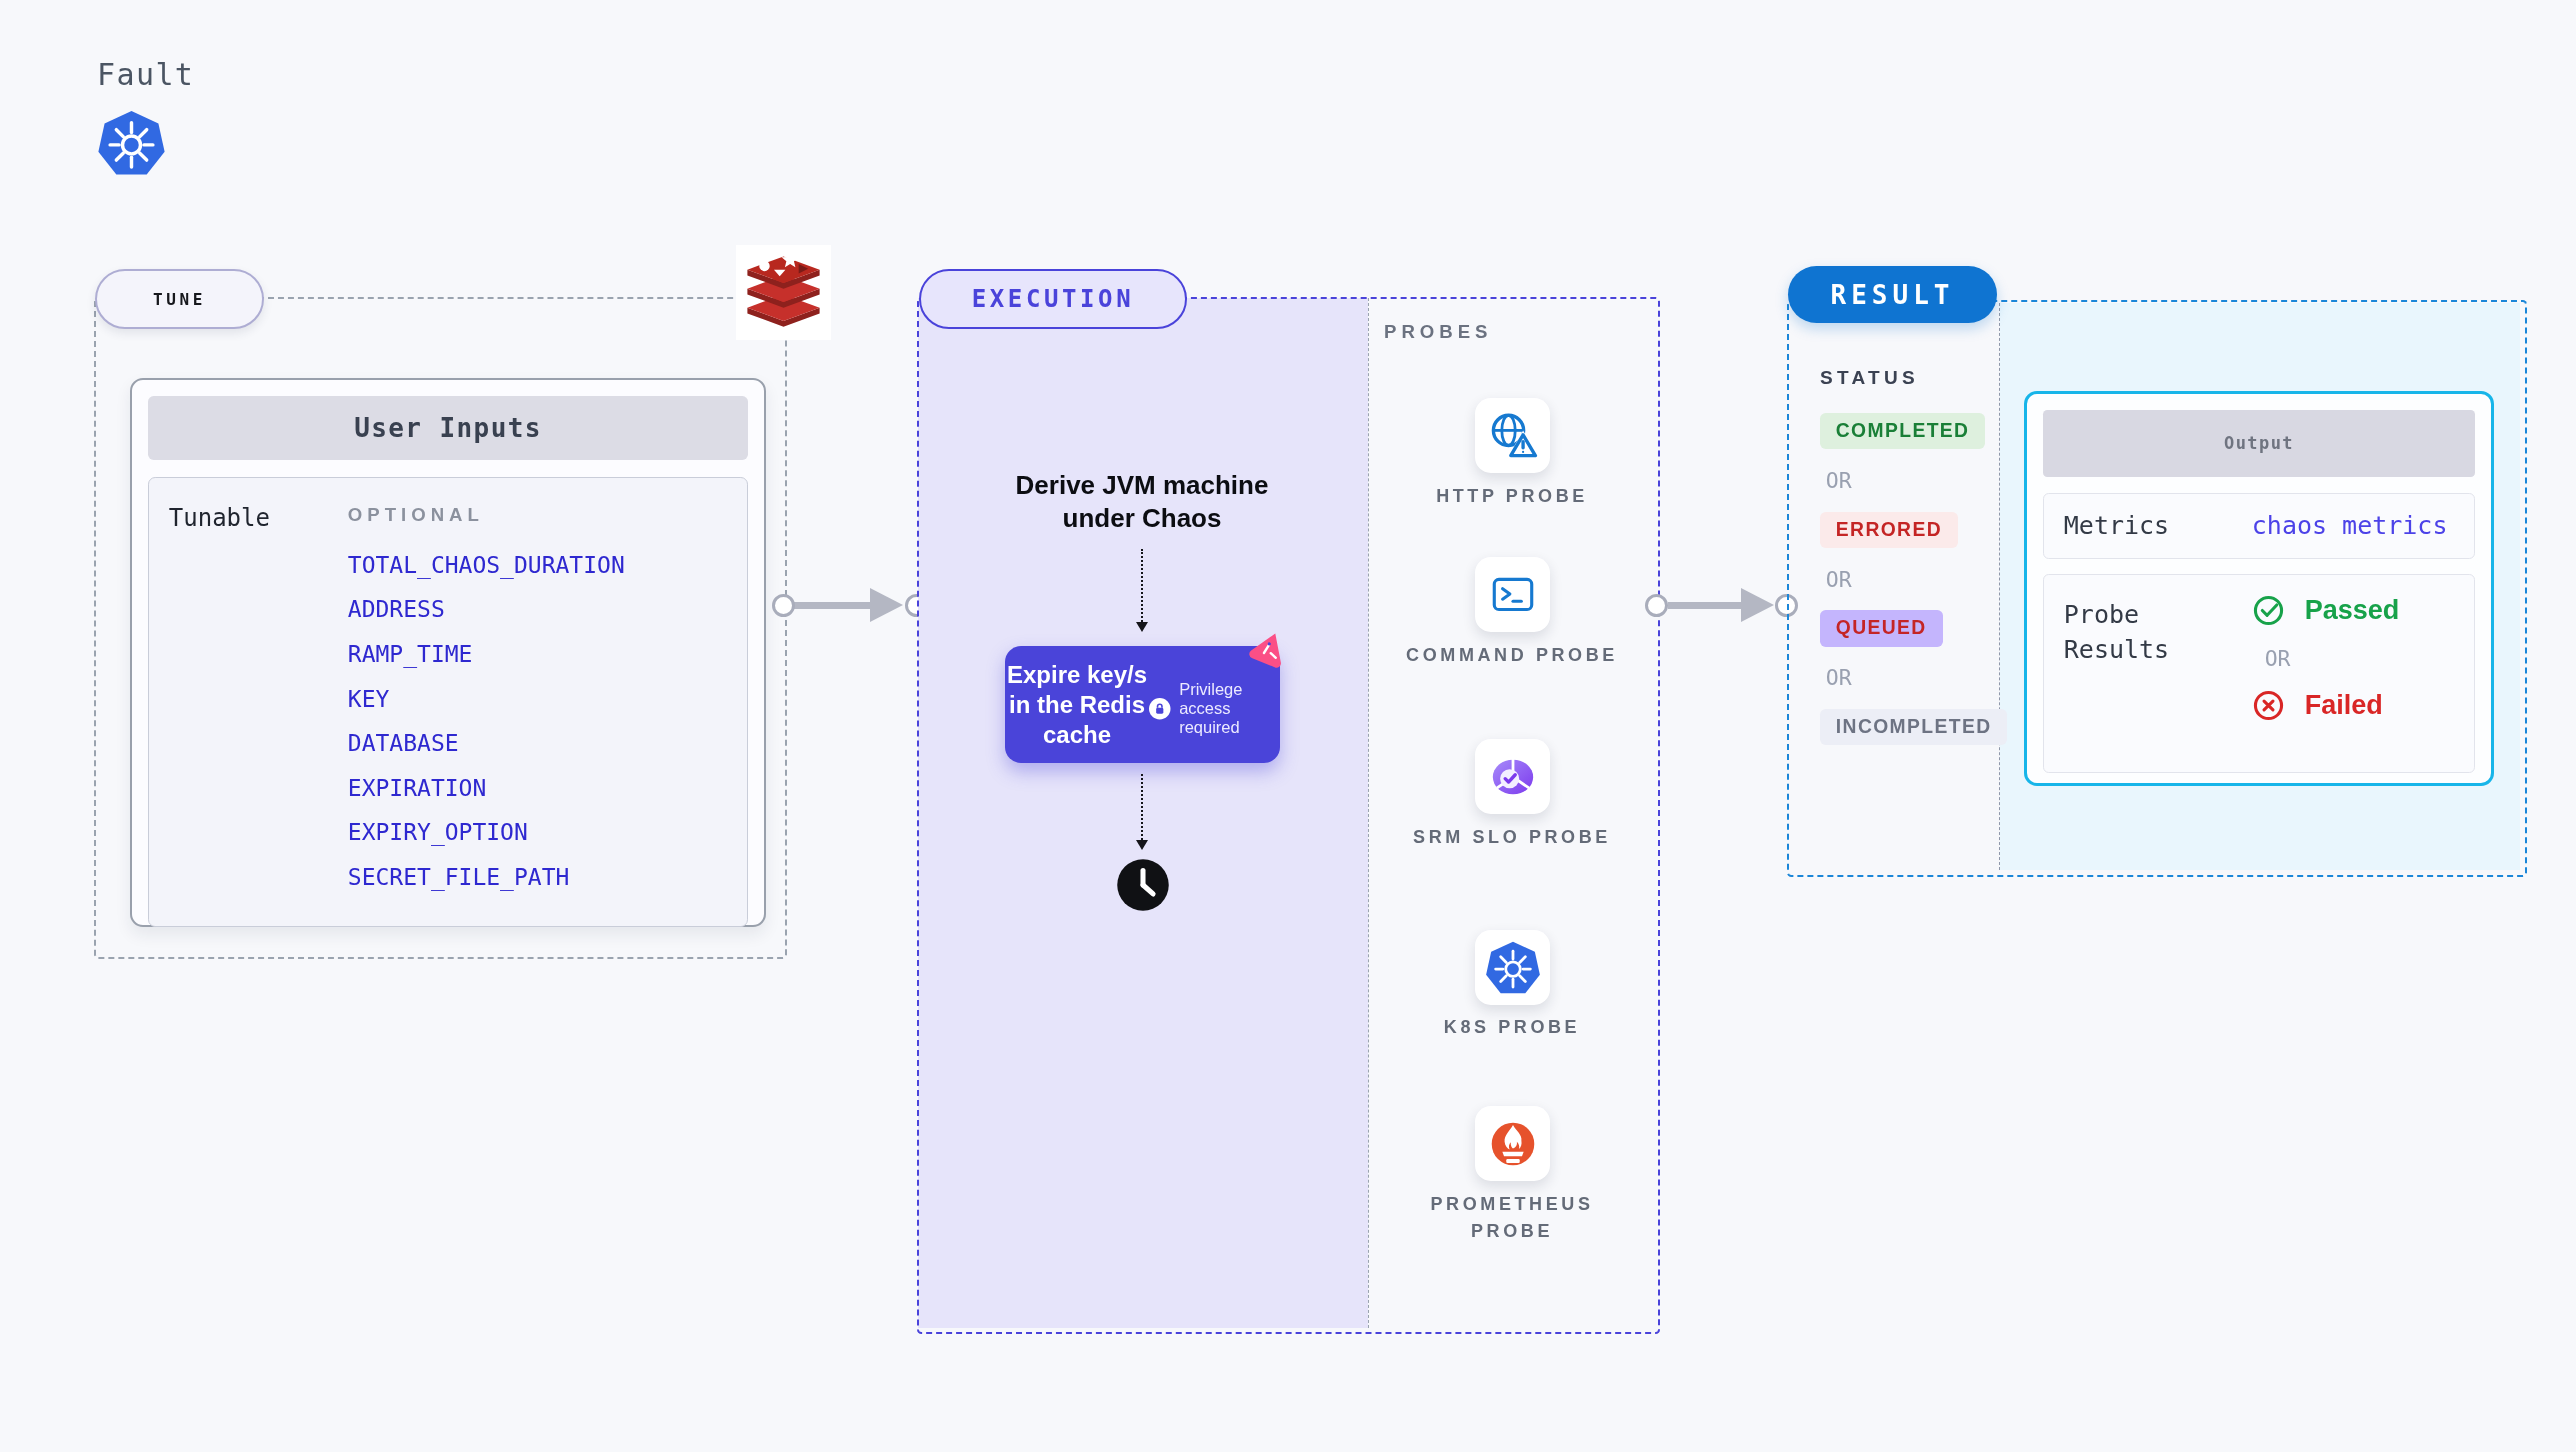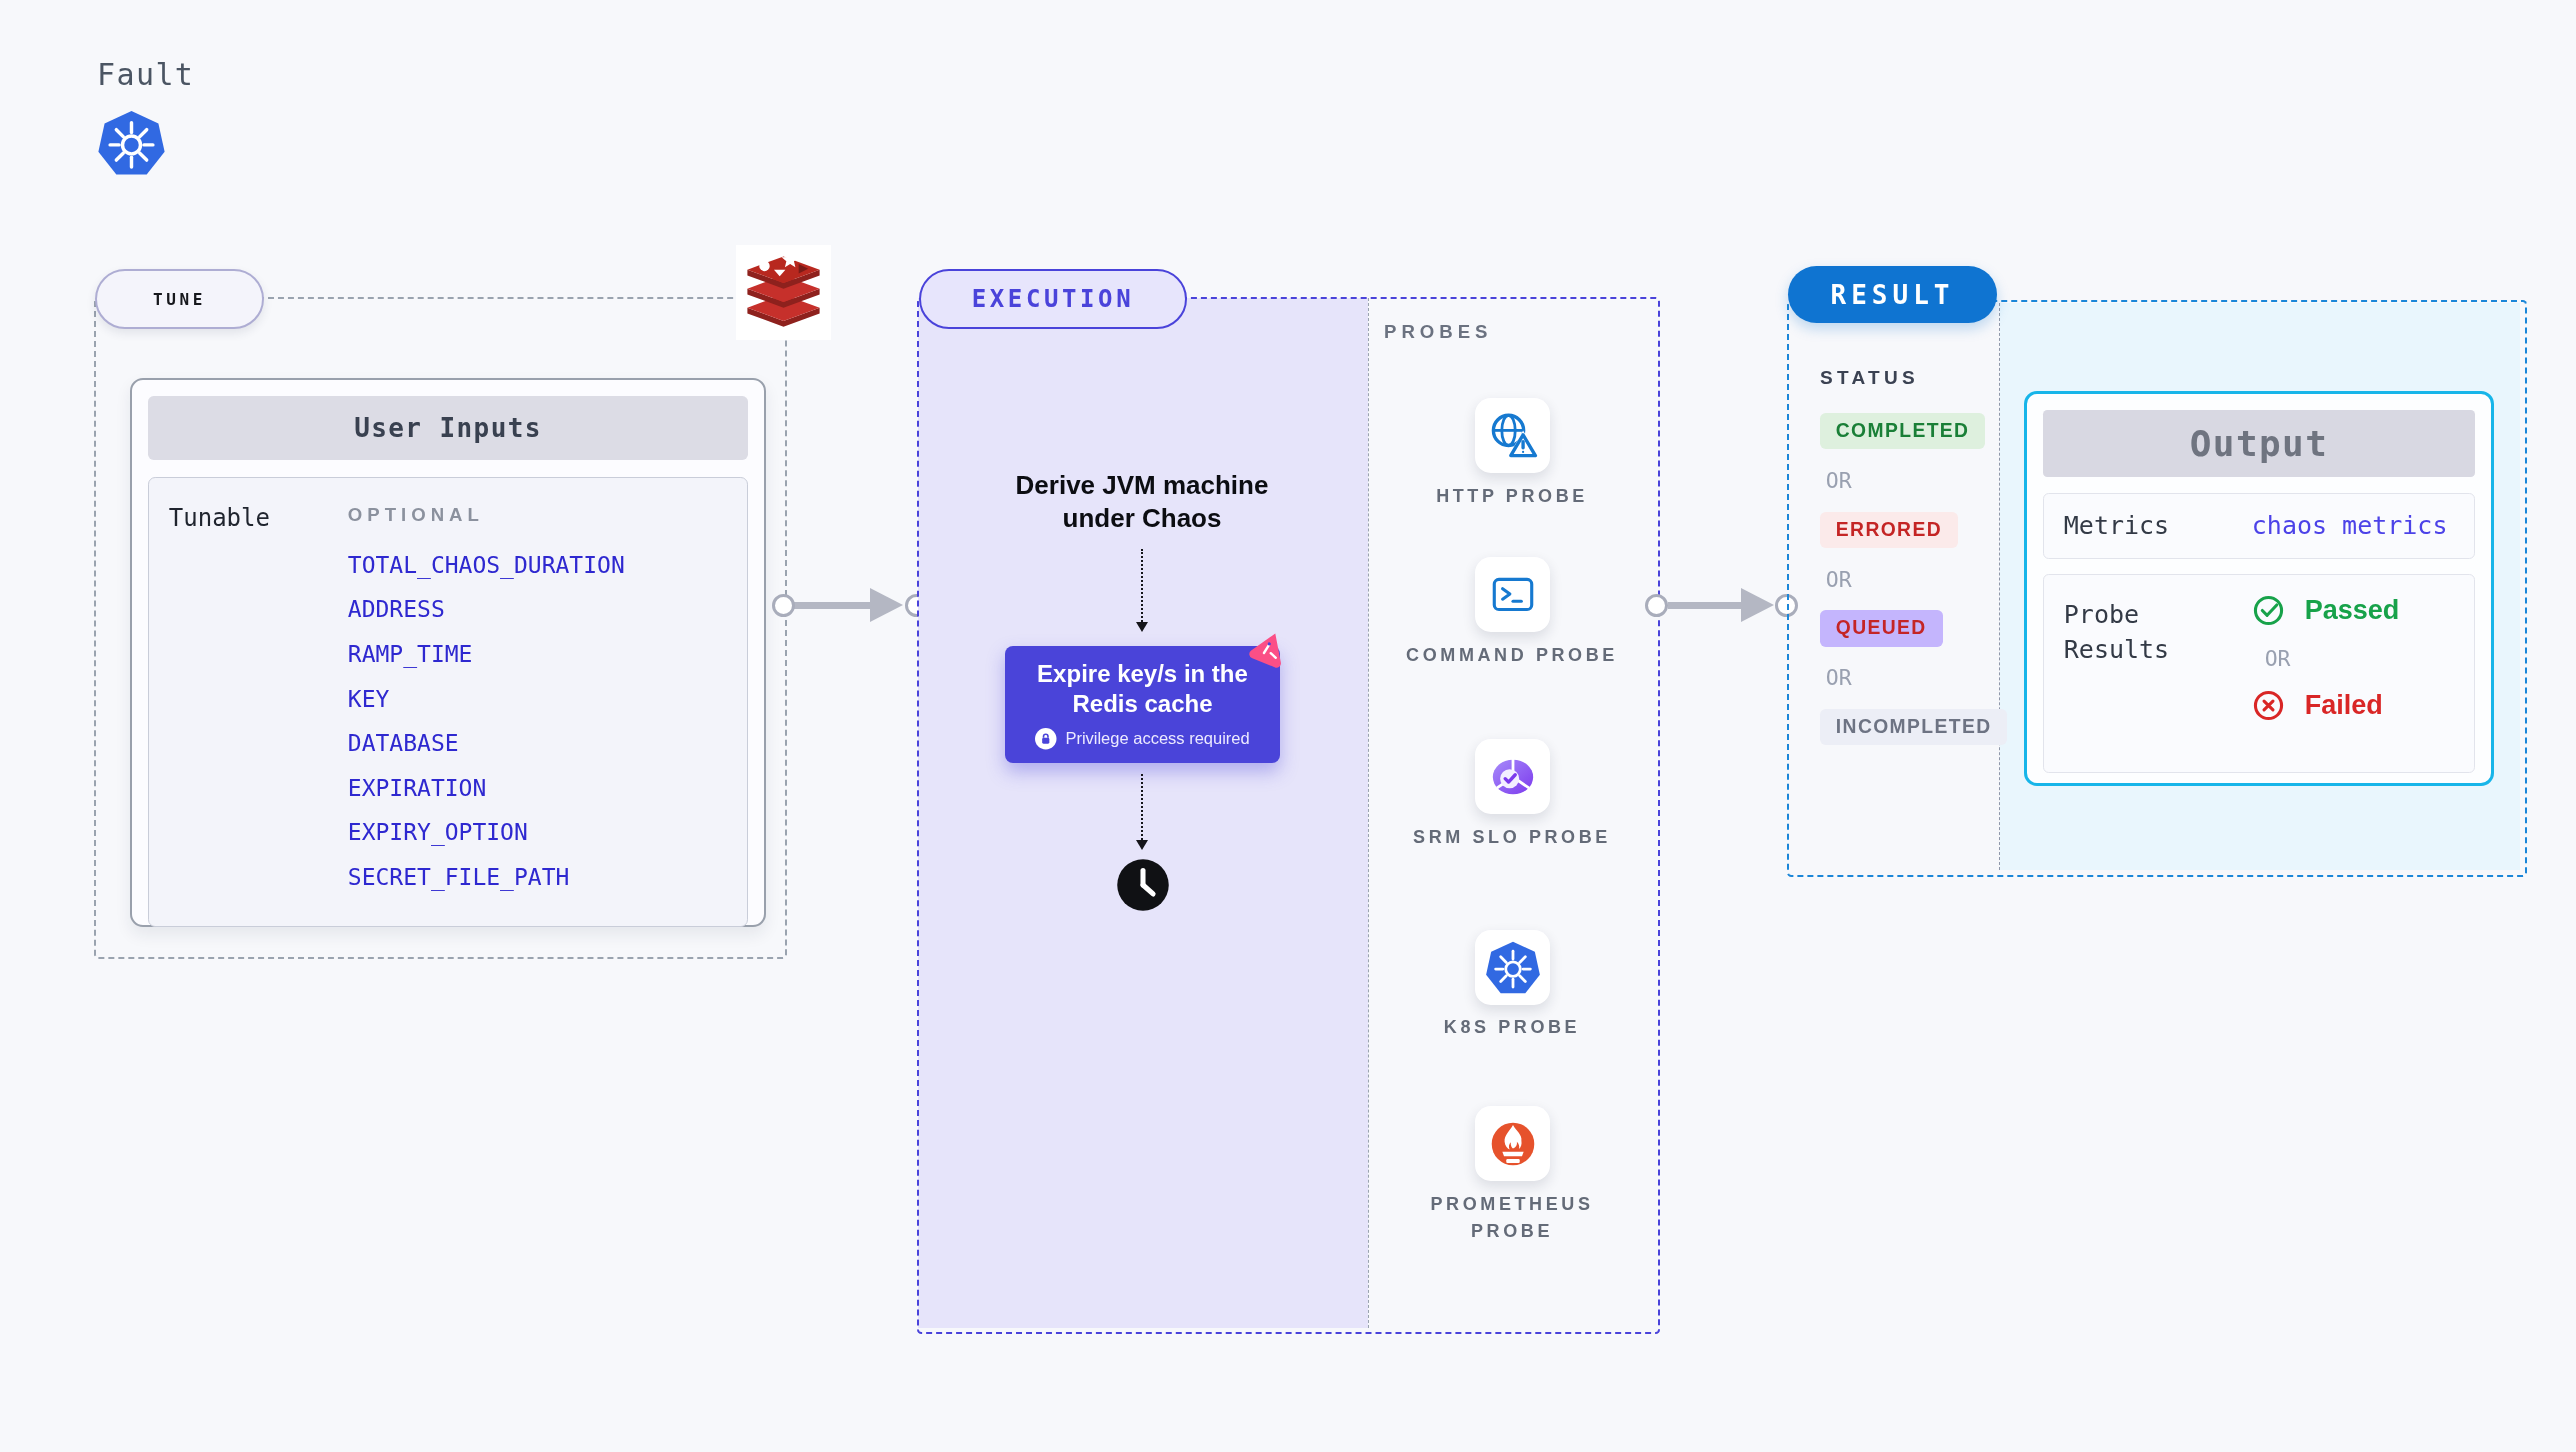--- a/index.html
+++ b/index.html
@@ -48,41 +48,41 @@
          border-bottom:17px solid transparent;}
   .node-dot{width:23px;height:23px;border-radius:50%;background:#ffffff;border:3.6px solid #a9adbb;
             box-sizing:border-box;}
 
   
   .exec-fill{background:#e6e4fa;}
   .step-text{font-size:26px;font-weight:700;color:#0c0d12;text-align:center;line-height:1.28;}
   .varrow{width:0;border-left:2.9px dotted #15151a;}
   .varrow:after{content:"";position:absolute;left:-7.2px;bottom:-11.5px;border:6.4px solid transparent;
                 border-top:10px solid #15151a;}
-  .action-box{background:#4a44d9;border-radius:8px;box-shadow:0 8.6px 18.6px rgba(74,68,217,.35);
-              display:flex;flex-direction:column;align-items:center;justify-content:center;box-sizing:border-box;}
+  .action-box{background:#4a44d9;border-radius:16px;box-shadow:0 8.6px 18.6px rgba(74,68,217,.35);
+              display:flex;flex-direction:row;align-items:center;justify-content:center;box-sizing:border-box;}
   .action-title{color:#ffffff;font-size:24px;font-weight:700;line-height:1.25;text-align:center;width:236px;}
   .action-badge{display:flex;align-items:center;gap:8.6px;margin-top:8.6px;}
   .action-badge-text{color:#eceaff;font-size:16.5px;}
   .probes-label,.tiny-label{font-size:18.6px;color:#6b7280;letter-spacing:5px;font-weight:600;}
   .probe-card{width:75px;height:75px;background:#ffffff;border-radius:15.8px;
               box-shadow:0 5.7px 13px rgba(25,35,60,.12);display:flex;align-items:center;justify-content:center;}
   .probe-name{font-size:18px;color:#646b78;letter-spacing:3.6px;font-weight:600;text-align:center;
               line-height:1.5;width:236px;}
 
   
   .result-fill{background:#e9f6fd;}
   .status-label{font-size:19px;color:#3b4252;letter-spacing:4.3px;font-weight:700;}
   .status-col{display:flex;flex-direction:column;align-items:flex-start;gap:18.6px;}
   .chip{padding:7.2px 15.8px;border-radius:5.7px;font-size:19.3px;font-weight:700;letter-spacing:1.4px;white-space:nowrap;}
   .or{font-size:21.5px;color:#99a0b0;padding-left:5.7px;font-family:"DejaVu Sans Mono","Liberation Mono",monospace;}
 
   .output-card{background:#fdfeff;border:3.6px solid #17b5e9;border-radius:13px;padding:15.8px;box-sizing:border-box;}
   .output-head{height:67px;background:#d8d8e2;border-radius:4.3px;display:flex;align-items:center;
-               justify-content:center;font-size:36px;font-weight:700;color:#6f7480;letter-spacing:1.4px;}
+               justify-content:center;font-size:17px;font-weight:700;color:#6f7480;letter-spacing:1.4px;}
   .output-row{margin-top:15.8px;background:#fafbfe;border:1.4px solid #e2e4ec;border-radius:5.7px;
               display:flex;box-sizing:border-box;}
   .row-label{width:188px;padding-left:20px;font-size:25px;color:#333a46;line-height:1.4;}
   .metrics-value{font-size:25px;color:#4c42e8;}
   .pr-line{display:flex;align-items:center;gap:20px;}
   .passed-text{font-size:27px;font-weight:700;color:#17a24a;}
   .failed-text{font-size:27px;font-weight:700;color:#d92626;}
 
   svg{display:block;}
 </style>

